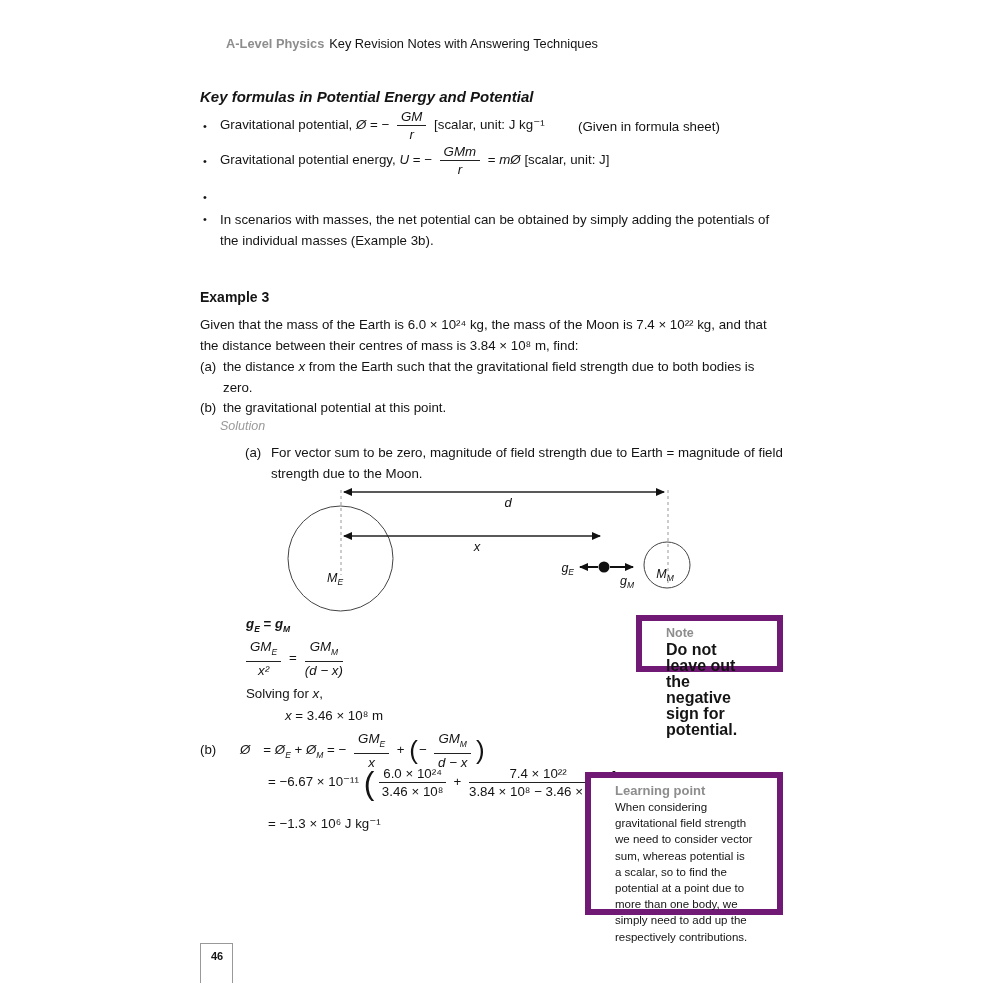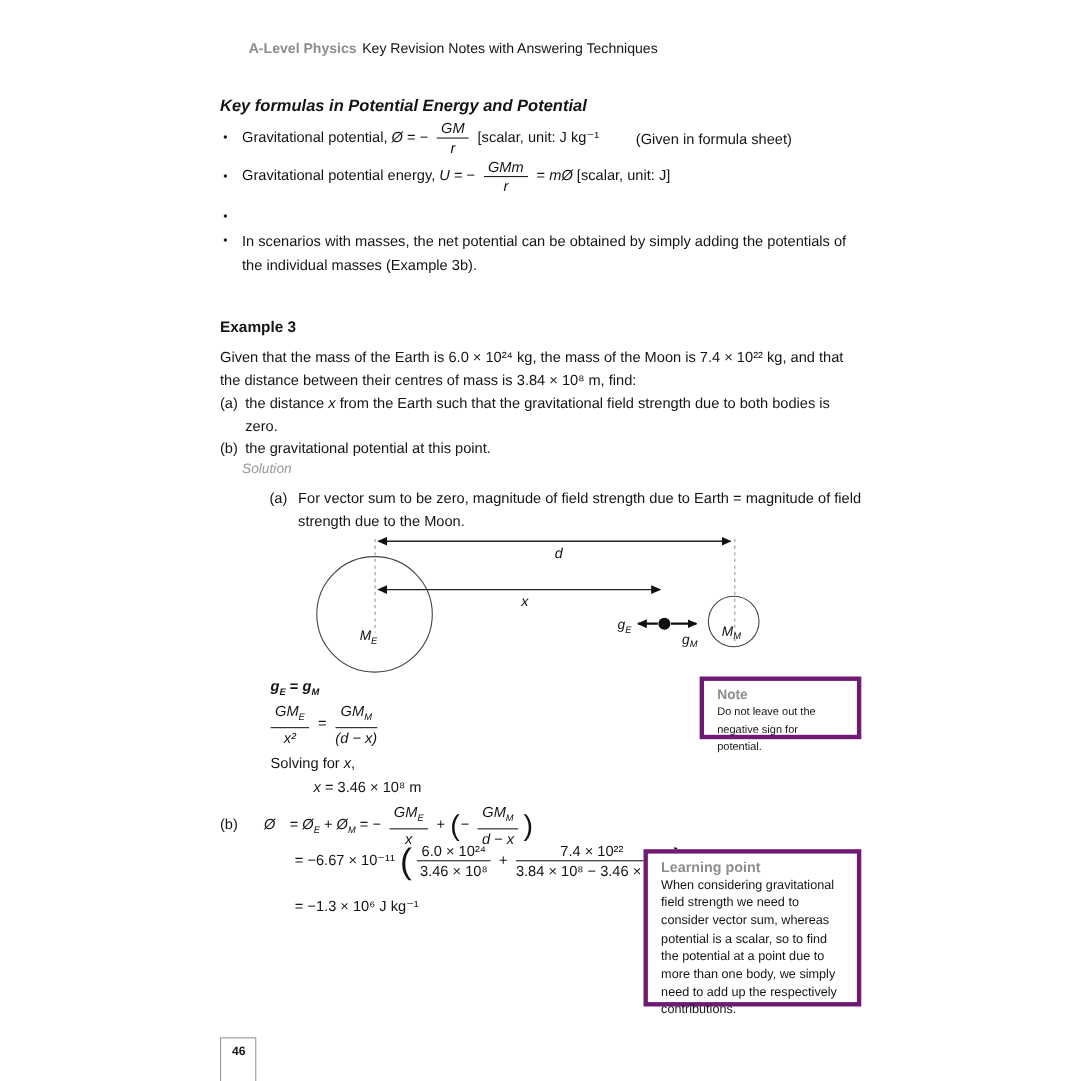--- a/index.html
+++ b/index.html
@@ -26,25 +26,25 @@
   .ex-h{top:289px;left:200px;font-weight:700;font-size:14px;}
   .ex-intro{top:314px;left:200px;width:585px;line-height:21px;}
   .item{display:flex;line-height:21px;}
   .item .lab{width:23px;flex:0 0 23px;}
   .sol-label{top:419px;left:220px;color:#999;font-style:italic;font-size:12.5px;text-align:right;}
   
   .eqrow{white-space:nowrap;line-height:21px;}
   .bigp{font-size:32px;font-weight:400;vertical-align:middle;line-height:1;padding:0 1px;}
   .midp{font-size:26px;font-weight:400;vertical-align:middle;line-height:1;padding:0 1px;}
   
-  .sidebox{border:4px solid #701a75;background:#fff;box-sizing:border-box;padding:4px 12px;}
+  .sidebox{border:6px solid #701a75;background:#fff;box-sizing:border-box;padding:4px 24px;}
   .sidebox .btitle{color:#8d8d8d;font-weight:700;}
   .notebox{left:636px;top:615px;width:147px;height:57px;}
   .notebox .btitle{font-size:12.5px;line-height:17px;}
-  .notebox .bbody{font-size:10px;line-height:16px;}
+  .notebox .bbody{font-size:16px;line-height:16px;font-weight:bold;}
   .learnbox{left:585px;top:772px;width:198px;height:143px;}
   .learnbox .btitle{font-size:13px;line-height:17px;}
   .learnbox .bbody{font-size:11.5px;line-height:16.2px;}
   
   .pagebox{left:200px;top:943px;width:33px;height:45px;border:1px solid #999;box-sizing:border-box;}
   .pagenum{font-weight:700;font-size:11px;margin:6px 0 0 10px;}
   svg text{font-family:"Liberation Sans","DejaVu Sans",sans-serif;}
 </style>
 </head>
 <body>

